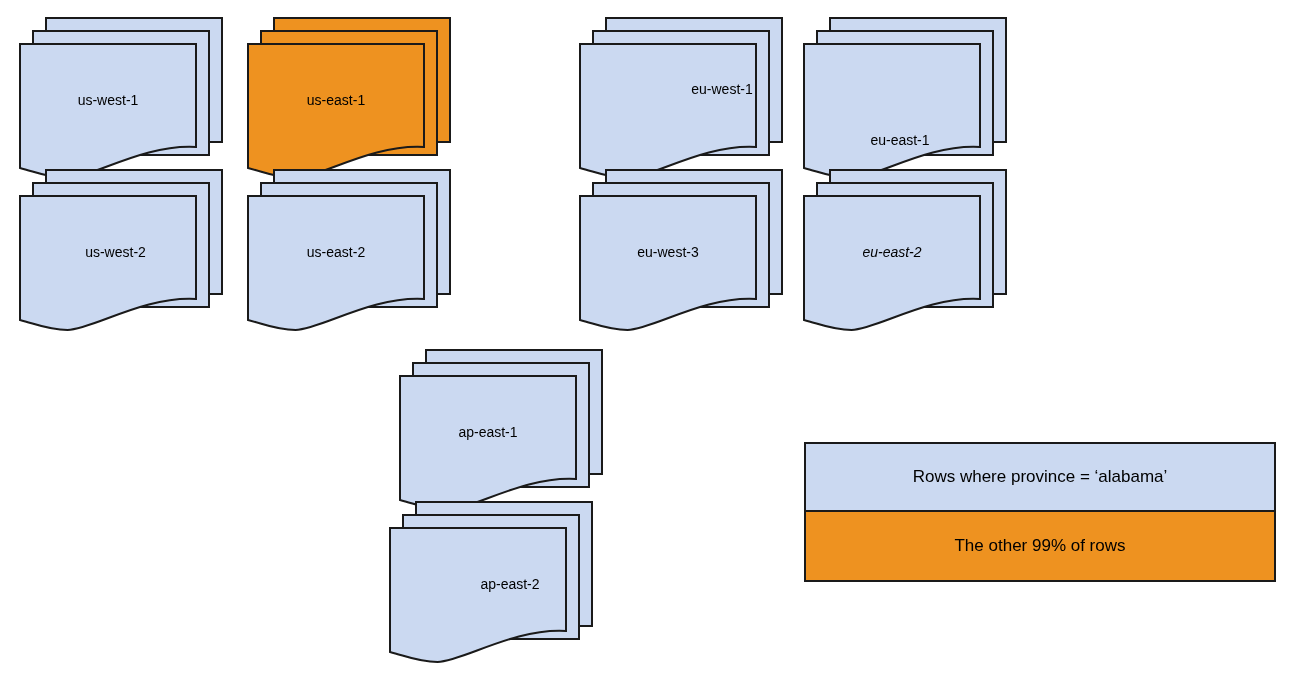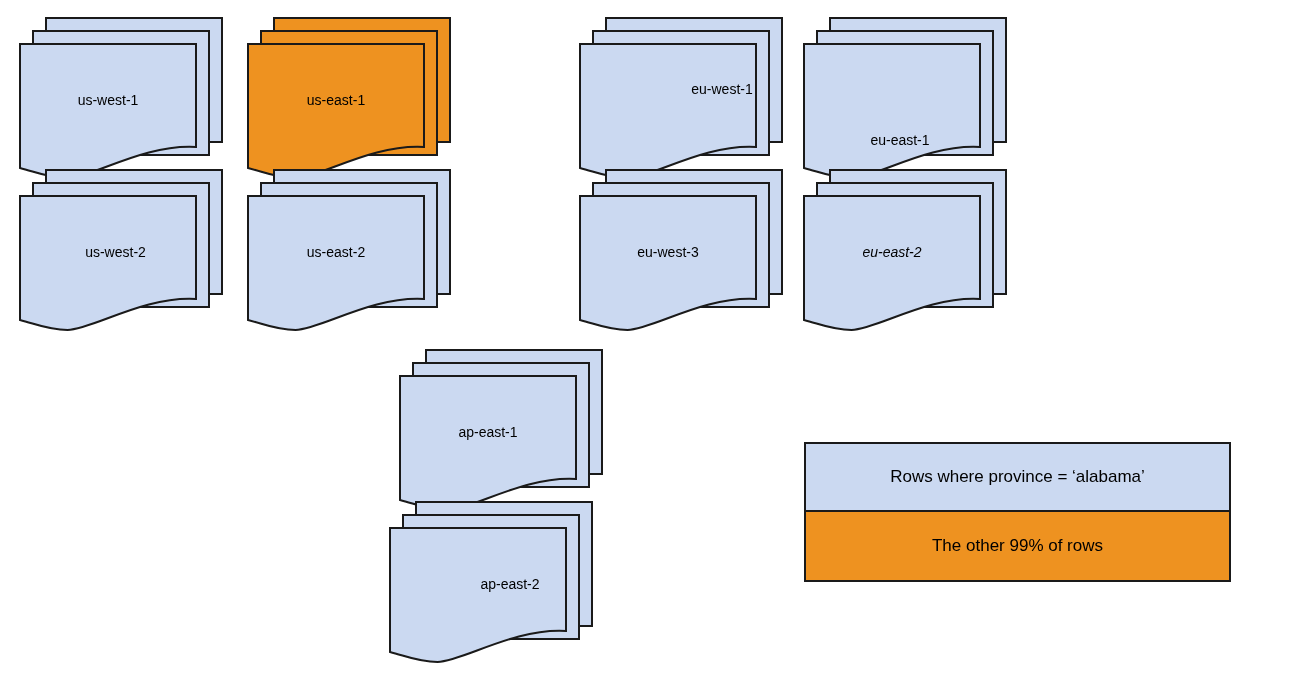--- a/index.html
+++ b/index.html
@@ -133,17 +133,17 @@
     </div>
     <div class="doc-label" style="left: 400px; top: 425.28px; width: 176px;">ap-east-1</div>
     <div class="doc-stack" style="left: 390px; top: 502px; width: 202px; height: 164px;">
       <svg width="206" height="168">
         <path d="M 0 0 L 176 0 L 176 124 L 0 124 Z" transform="translate(26,0)" fill="#cbd9f1" stroke="#1a1a1a" stroke-width="2" stroke-linejoin="miter"></path>
         <path d="M 0 0 L 176 0 L 176 124 L 0 124 Z" transform="translate(13,13)" fill="#cbd9f1" stroke="#1a1a1a" stroke-width="2" stroke-linejoin="miter"></path>
         <path d="M 0 0 L 176 0 L 176 103 C 123.19999999999999 100 73.92 133 47.52 134 C 28.16 134 15.84 128 0 124 Z" transform="translate(0,26)" fill="#cbd9f1" stroke="#1a1a1a" stroke-width="2" stroke-linejoin="miter"></path>
       </svg>
     </div>
     <div class="doc-label" style="left: 390px; top: 577.28px; width: 176px; margin-left: 32px;">ap-east-2</div>
-    <div class="legend" style="left: 804px; top: 442px; width: 427px; height: 140px; border-color: rgb(26, 26, 26);">
+    <div class="legend" style="left: 804px; top: 442px; width: 472px; height: 140px; border-color: rgb(26, 26, 26);">
       <div class="legend-row top" style="background: rgb(203, 217, 241); height: 68px; border-color: rgb(26, 26, 26);">Rows where province = ‘alabama’</div>
       <div class="legend-row" style="background: rgb(238, 146, 32); height: 68px; border-color: rgb(26, 26, 26); text-align: center;">The other 99% of rows</div>
     </div>
   </div>
 
 </body></html>

